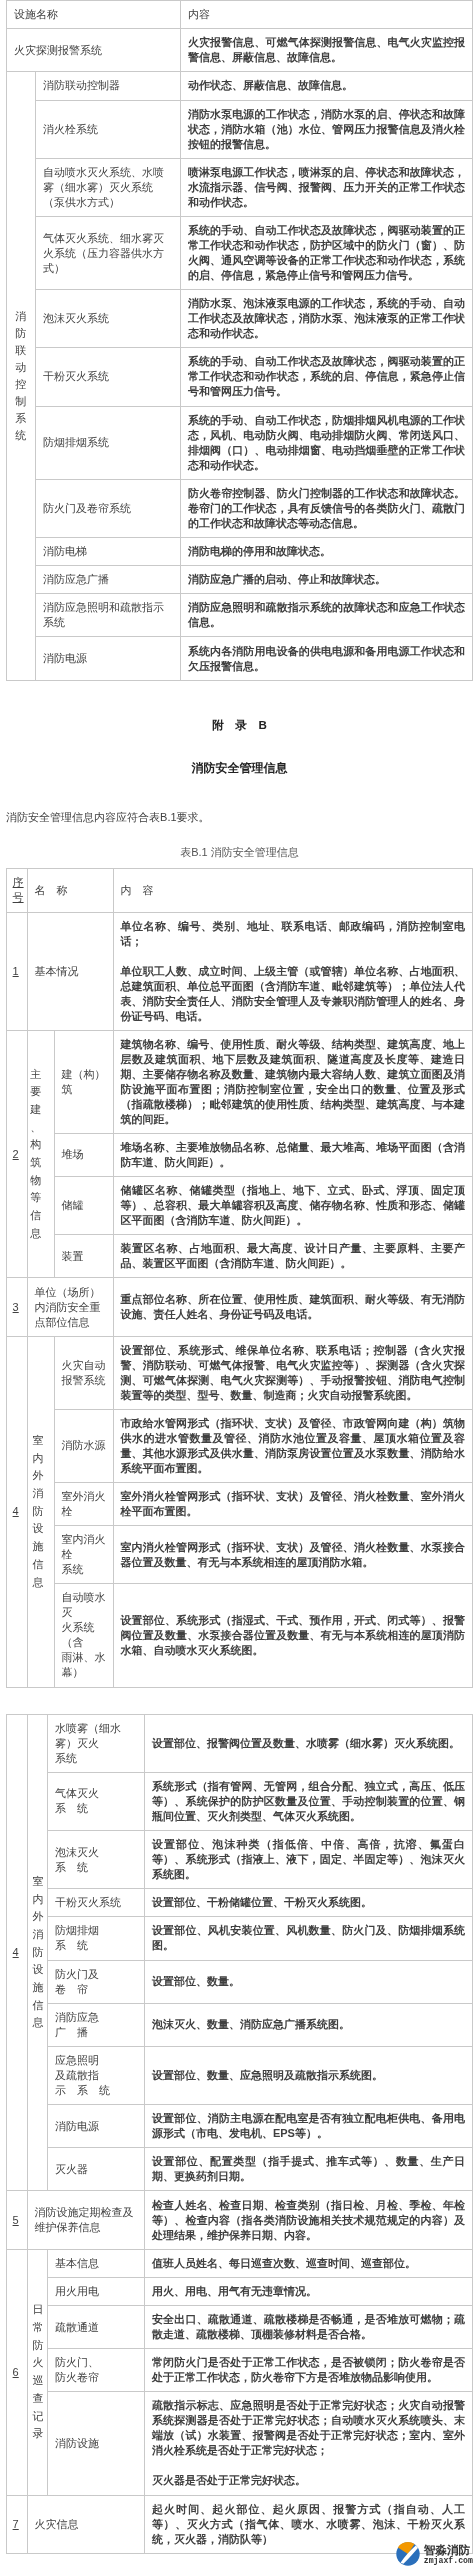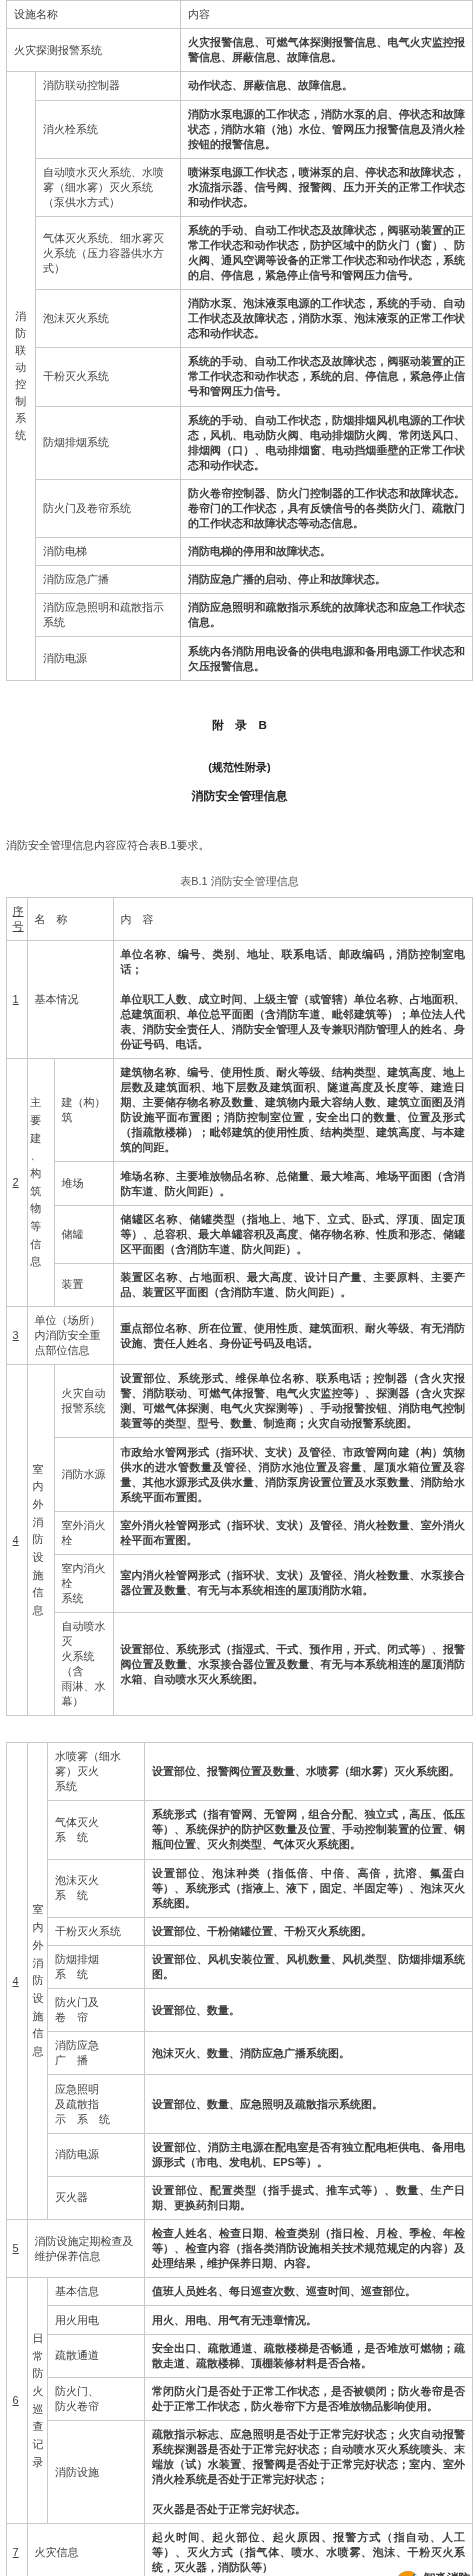--- a/index.html
+++ b/index.html
@@ -125,21 +125,20 @@
     </tr>
     <tr>
       <td>消防电源</td>
       <td class="content">系统内各消防用电设备的供电电源和备用电源工作状态和欠压报警信息。</td>
     </tr>
   </tbody>
     </table>
 
   <div class="appendix">
     <div class="h1">附　录　B</div>
-    <div class="h2">(规范性附录)</div>
     <div class="h3">消防安全管理信息</div>
   </div>
 
   <p class="intro">消防安全管理信息内容应符合表B.1要求。</p>
 
   <p class="caption">表B.1  消防安全管理信息</p>
 
   <table class="t2a">
     <colgroup>
         <col class="c1">
@@ -242,21 +241,21 @@
 系　统</td>
       <td class="content">设置部位、泡沫种类（指低倍、中倍、高倍，抗溶、氟蛋白等）、系统形式（指液上、液下，固定、半固定等）、泡沫灭火系统图。</td>
     </tr>
     <tr>
       <td class="subname">干粉灭火系统</td>
       <td class="content">设置部位、干粉储罐位置、干粉灭火系统图。</td>
     </tr>
     <tr>
       <td class="subname">防烟排烟
 系　统</td>
-      <td class="content">设置部位、风机安装位置、风机数量、风机类型、防烟排烟系统图。</td>
+      <td class="content">设置部位、风机安装位置、风机数量、防火门及、防烟排烟系统图。</td>
     </tr>
     <tr>
       <td class="subname">防火门及
 卷　帘</td>
       <td class="content">设置部位、数量。</td>
     </tr>
     <tr>
       <td class="subname">消防应急
 广　播</td>
       <td class="content">泡沫灭火、数量、消防应急广播系统图。</td>

